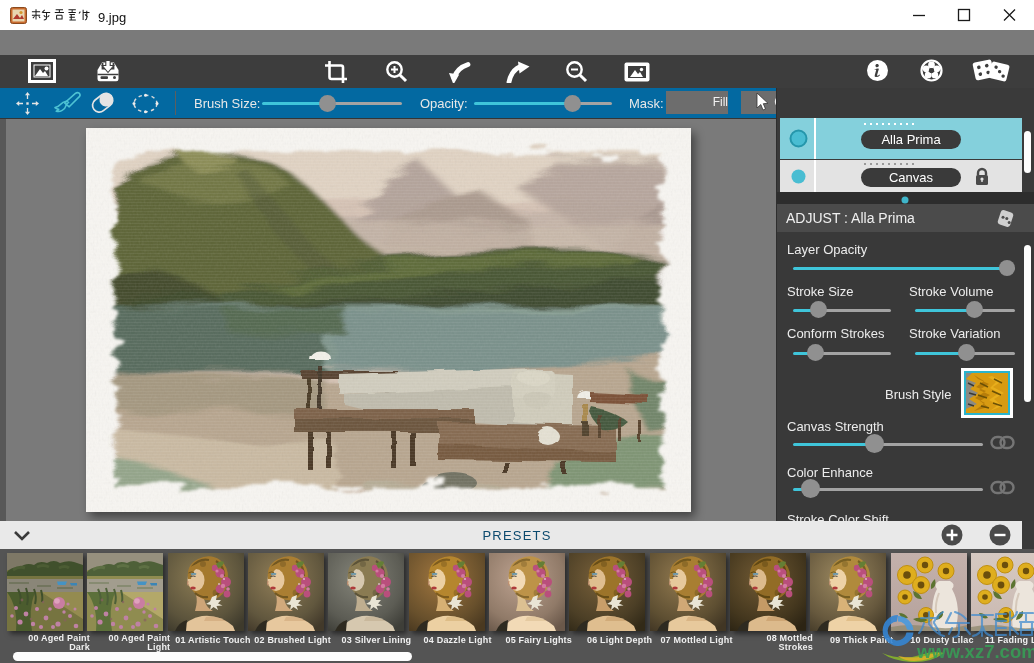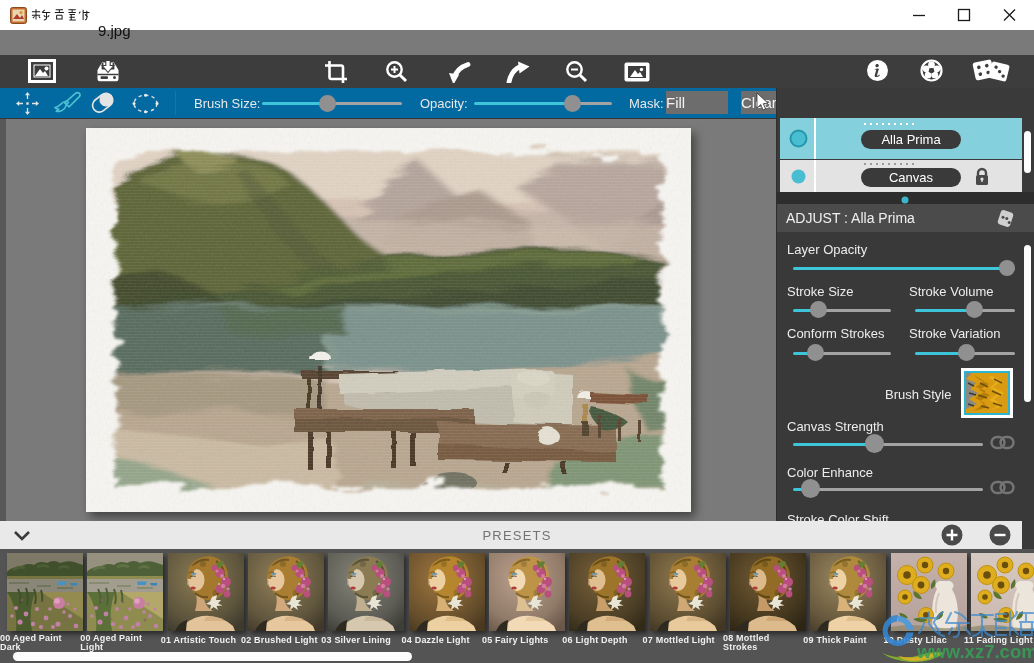--- a/index.html
+++ b/index.html
@@ -1,49 +1,49 @@
 <!DOCTYPE html>
 <html><head><meta charset="utf-8">
 <style>
 *{margin:0;padding:0;box-sizing:border-box}
 html,body{width:1034px;height:663px;overflow:hidden}
 body{font-family:"Liberation Sans",sans-serif;background:#7a7a7a}
 #app{position:relative;width:1034px;height:663px;overflow:hidden}
 .abs{position:absolute}
 
 #titlebar{left:0;top:0;width:1034px;height:30px;background:#fff;color:#111}
-#title-text{left:30px;top:22px;font-size:15px;color:#111}
+#title-text{left:30px;top:10px;font-size:13px;color:#111}
 
 #menubar{left:0;top:30px;width:1034px;height:25px;background:#262626;color:#ededed;font-size:15px}
 #menubar span{position:absolute;top:3px}
 
 #toolbar{left:0;top:55px;width:1034px;height:33px;background:#3d3d3d}
 
 #toolrow{left:0;top:88px;width:777px;height:30px;background:#0369a1;color:#e8e8e8;font-size:13px;box-shadow:0 1px 0 #353535}
 .track{position:absolute;height:3px;border-radius:2px}
 .thumbc{position:absolute;border-radius:50%;background:#909090}
-.btn{position:absolute;background:#6d6d6d;color:#f2f2f2;font-size:15px;text-align:left}
+.btn{position:absolute;background:#6d6d6d;color:#f2f2f2;font-size:12px;text-align:right}
 
 #canvas{left:0;top:118px;width:777px;height:403px;background:#7a7a7a}
 #leftstrip{left:0;top:118px;width:6px;height:403px;background:#585858}
 #painting{left:86px;top:128px;width:605px;height:384px;box-shadow:4px 5px 9px rgba(0,0,0,.45)}
 
 #rpanel{left:777px;top:88px;width:257px;height:433px;background:#3a3a3a;color:#f0f0f0;box-shadow:-1px 0 0 #2e2e2e}
 #layhdr{left:0;top:0;width:257px;height:30px;background:#3f3f3f}
 #row1{left:3px;top:30px;width:242px;height:41px;background:#84d0dc}
 #row2{left:3px;top:72px;width:242px;height:32px;background:#e3e3e3}
 .pill{position:absolute;background:#3a3a3a;color:#fff;border-radius:10px;font-size:13px;text-align:center}
 #adjhdr{left:0;top:116px;width:257px;height:28px;background:#4b4b4b}
 #adjbody{left:0;top:144px;width:257px;height:289px;background:#393939;overflow:hidden}
 .lbl{position:absolute;font-size:13px;color:#ececec;white-space:nowrap}
 
 #presetbar{left:0;top:521px;width:1022px;height:28px;background:#e9e9e9;color:#333}
 #presetarea{left:0;top:549px;width:1034px;height:114px;background:#545454}
 .thumb{position:absolute;top:4px;width:76px;height:78px;box-shadow:3px 3px 5px rgba(0,0,0,.5)}
-.cap{position:absolute;width:90px;text-align:left;font-size:9px;font-weight:bold;color:#f0f0f0;line-height:9px;letter-spacing:.2px}
+.cap{position:absolute;width:90px;text-align:right;font-size:9px;font-weight:bold;color:#f0f0f0;line-height:9px;letter-spacing:.2px}
 </style></head>
 <body>
 <div id="app">
   <div id="titlebar" class="abs">
     <svg class="abs" style="left:10px;top:7px" width="17" height="17">
       <rect x="0.5" y="0.5" width="16" height="16" rx="2" fill="#c96b2e" stroke="#8a4a1e"></rect>
       <rect x="2.5" y="2.5" width="12" height="12" fill="#e8d6b0"></rect>
       <path d="M3 12 L7 7 L10 11 L12 8 L14 12 Z" fill="#b03a2e"></path>
       <circle cx="11" cy="5.5" r="1.6" fill="#d4952c"></circle>
     </svg>
@@ -412,21 +412,21 @@
             <circle cx="10.8" cy="8.4" r="1.5"></circle>
             <circle cx="13.2" cy="12.4" r="1.5"></circle>
           </g>
       </svg>
     </div>
   </div>
   <div id="presetbar" class="abs">
     <svg class="abs" style="left:13px;top:9px" width="18" height="12" fill="none" stroke="#3a3a3a" stroke-width="2.6">
         <path d="M2 2 L9 9 L16 2"></path>
       </svg>
-    <span class="abs" style="left:0;top:7px;width:1034px;text-align:center;font-size:13px;letter-spacing:1.2px;color:#737373">PRESETS</span>
+    <span class="abs" style="left:0;top:7px;width:1034px;text-align:center;font-size:13px;letter-spacing:1.2px;color:#0c4a6e">PRESETS</span>
     <svg class="abs" style="left:941px;top:3px" width="22" height="22">
         <circle cx="11" cy="11" r="10.5" fill="#4a4a4a"></circle>
         <path d="M11 5.5 v11 M5.5 11 h11" stroke="#fff" stroke-width="2.4"></path>
       </svg>
     <svg class="abs" style="left:989px;top:3px" width="22" height="22">
         <circle cx="11" cy="11" r="10.5" fill="#4a4a4a"></circle>
         <path d="M5.5 11 h11" stroke="#fff" stroke-width="2.4"></path>
       </svg>
   </div>
   <div class="abs" style="left:1022px;top:521px;width:12px;height:28px;background:#3a3a3a"></div>

